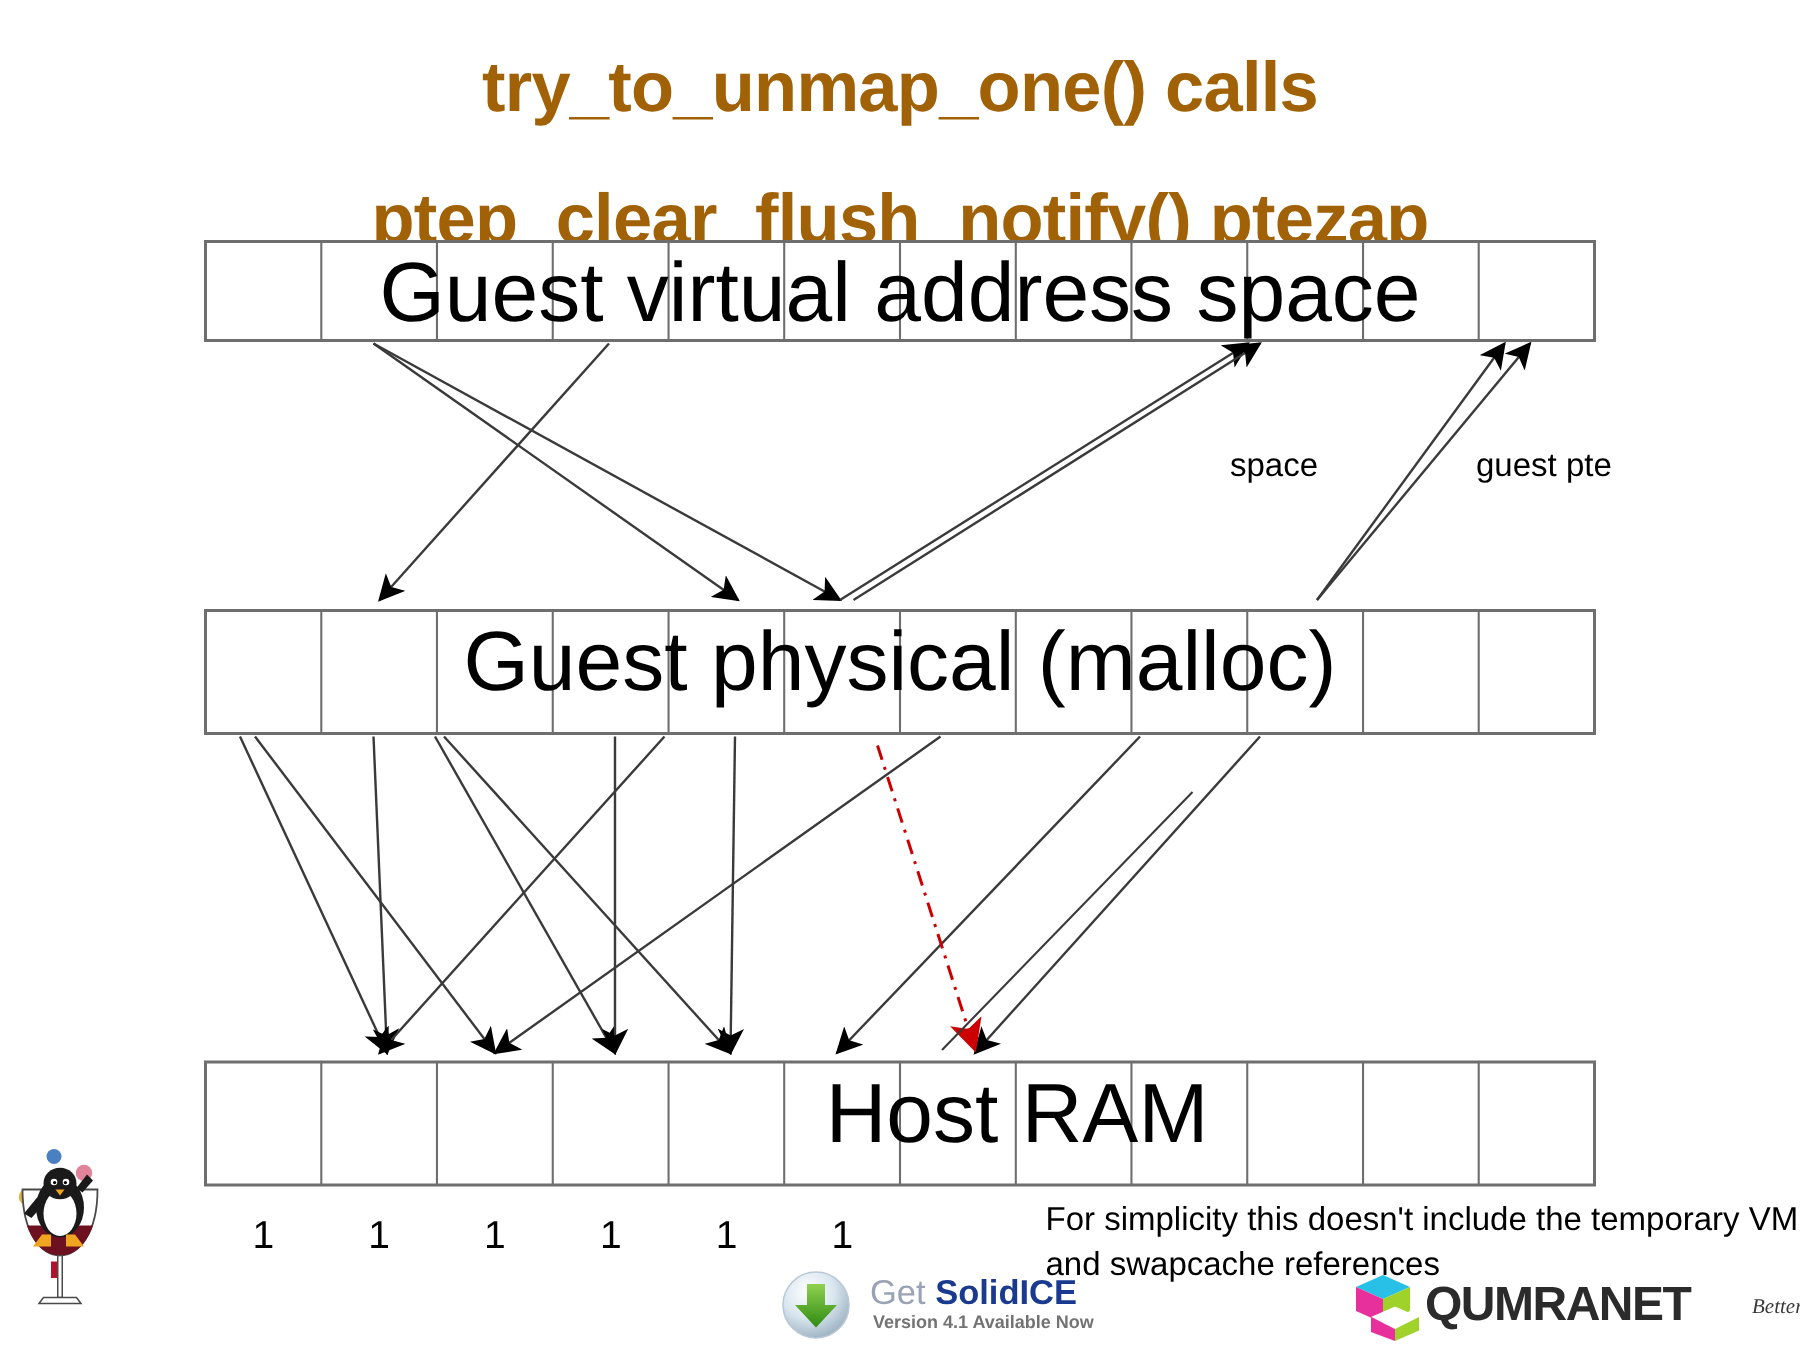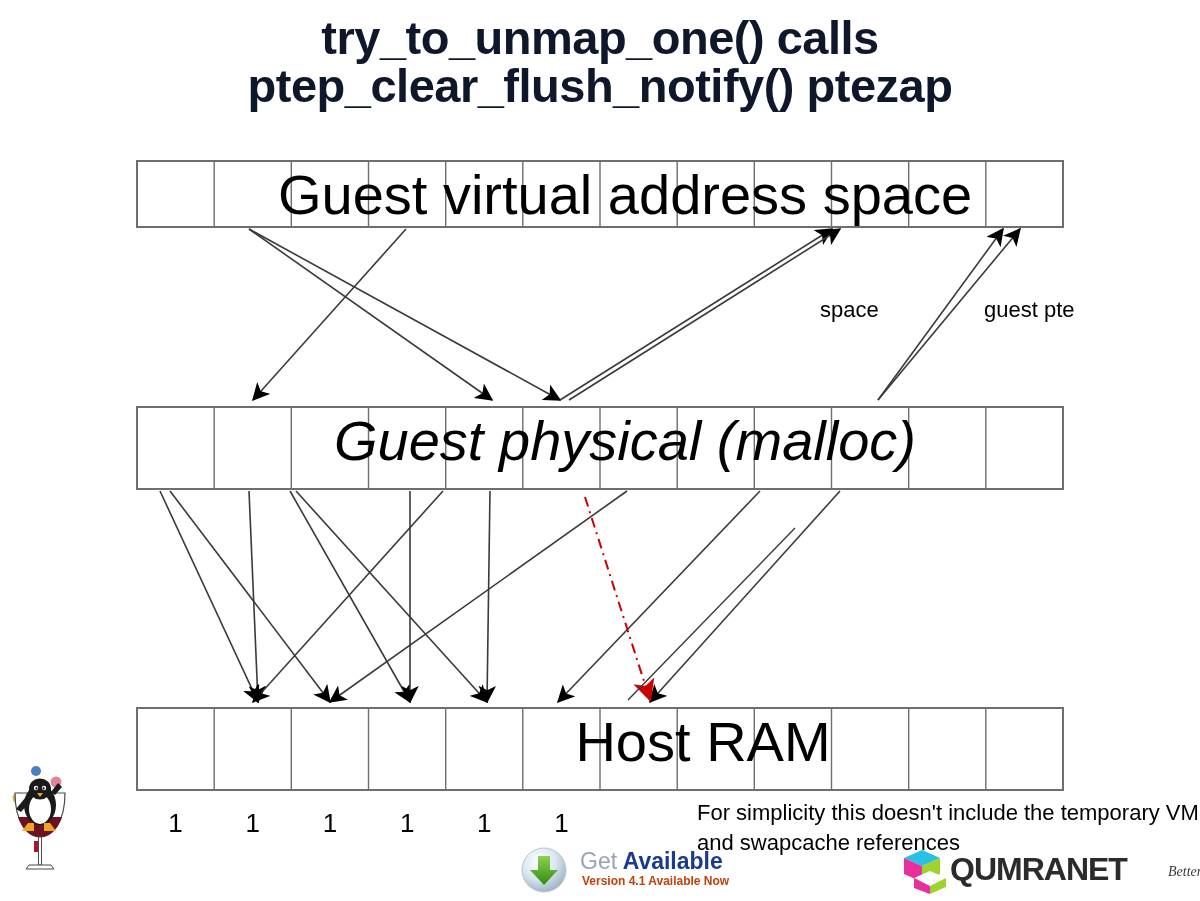--- a/index.html
+++ b/index.html
@@ -10,45 +10,44 @@
     font-family:"Liberation Sans", sans-serif;
     overflow:hidden;
     position:relative;
   }
   #slide{position:absolute;left:0;top:0;width:1200px;height:901px;}
 
   
   .title{
     position:absolute;left:0;top:14px;width:1200px;
     text-align:center;
-    color:#0f172a;
+    color:#a16207;
     font-weight:bold;
     font-size:47px;
-    line-height:48px;
+    line-height:88px;
     letter-spacing:-0.5px;
     white-space:pre-line;
     font-family:"Liberation Sans", sans-serif;
   }
 
   
   #canvas{position:absolute;left:0;top:0;width:1200px;height:901px;}
 
   
   .rowlabel{
     position:absolute;
     text-align:center;
     font-size:56px;
     color:#000000;
     font-family:"Liberation Sans", sans-serif;
     white-space:nowrap;
     pointer-events:none;
-    margin-left:25px;
   }
   #label-guest-virtual{left:137px;top:163px;width:926px;line-height:64px;}
-  #label-guest-physical{left:137px;top:409px;width:926px;line-height:64px;font-style:italic;}
+  #label-guest-physical{left:137px;top:409px;width:926px;line-height:64px;}
   #label-host-ram{left:127px;top:710px;width:1102px;line-height:64px;text-align:center;}
 
   
   .anno{
     position:absolute;
     font-size:22px;
     color:#000000;
     line-height:29px;
     font-family:"Liberation Sans", sans-serif;
     white-space:pre-line;
@@ -76,21 +75,21 @@
   #qumranet-logo{position:absolute;left:900px;top:848px;width:295px;height:46px;}
 
   .solid-text{
     position:absolute;left:62px;top:2px;
     font-size:23px;font-weight:bold;color:#1a3a8f;
     font-family:"Liberation Sans", sans-serif;white-space:nowrap;
   }
   .solid-text .grey{color:#9aa3b5;font-weight:normal;margin-top:20px;}
   .solid-sub{
     position:absolute;left:64px;top:28px;
-    font-size:12px;font-weight:bold;color:#c2410c;
+    font-size:12px;font-weight:bold;color:#737373;
     font-family:"Liberation Sans", sans-serif;white-space:nowrap;
   }
   .qum-text{
     position:absolute;left:50px;top:3px;
     font-size:32px;font-weight:bold;color:#2b2b2b;letter-spacing:-1px;
     font-family:"Liberation Sans", sans-serif;white-space:nowrap;
   }
   .qum-sub{
     position:absolute;left:268px;top:16px;
     font-size:14px;font-style:italic;color:#3a3a3a;
@@ -252,21 +251,21 @@
         <linearGradient id="garr" x1="0" y1="0" x2="0" y2="1">
           <stop offset="0%" stop-color="#8fd14f"></stop>
           <stop offset="100%" stop-color="#2f8a13"></stop>
         </linearGradient>
       </defs>
       <circle cx="26" cy="24" r="22" fill="url(#gsph)" stroke="#b9c8d4" stroke-width="1"></circle>
       <path d="M20,10 L32,10 L32,24 L40,24 L26,39 L12,24 L20,24 Z" fill="url(#garr)"></path>
     </svg>
     <div class="solid-text">
       <span class="grey">Get</span>
-      <span>Available</span>
+      <span>SolidICE</span>
     </div>
     <div class="solid-sub">Version 4.1 Available Now</div>
   </div>
 
   <div id="qumranet-logo">
     <svg width="52" height="46" viewBox="0 0 52 46" xmlns="http://www.w3.org/2000/svg">
       <path d="M4,10 L22,2 L40,10 L22,18 Z" fill="#29c0e8"></path>
       <path d="M4,10 L22,18 L22,34 L4,26 Z" fill="#e8309c"></path>
       <path d="M22,18 L40,10 L40,26 L22,34 Z" fill="#9fd22a"></path>
       <path d="M14,30 L30,23 L46,30 L30,38 Z" fill="#ffffff"></path>

